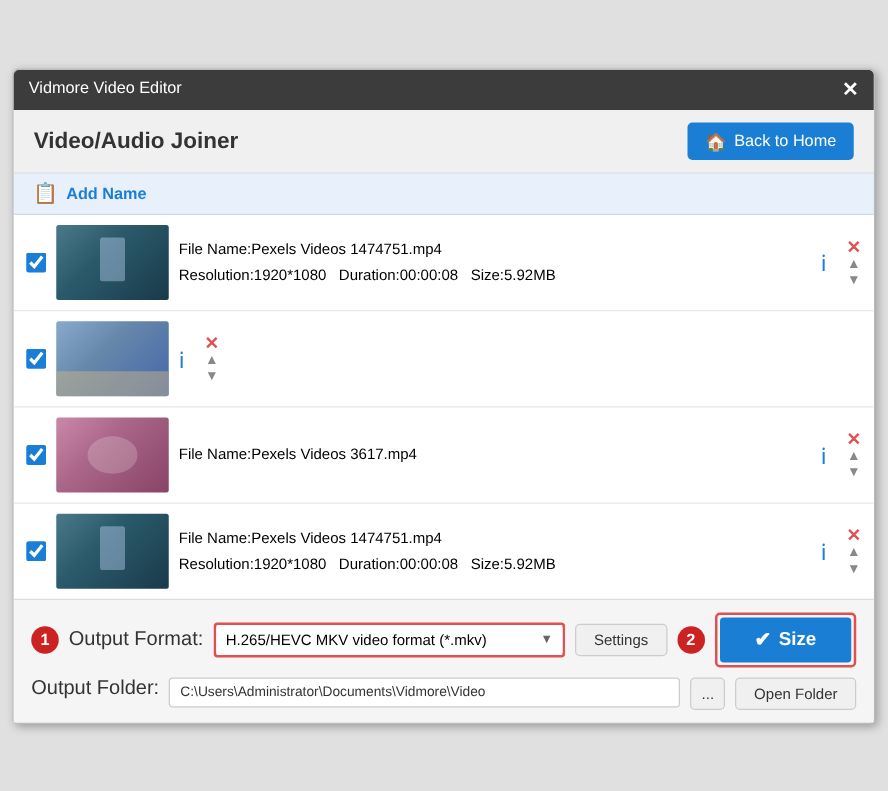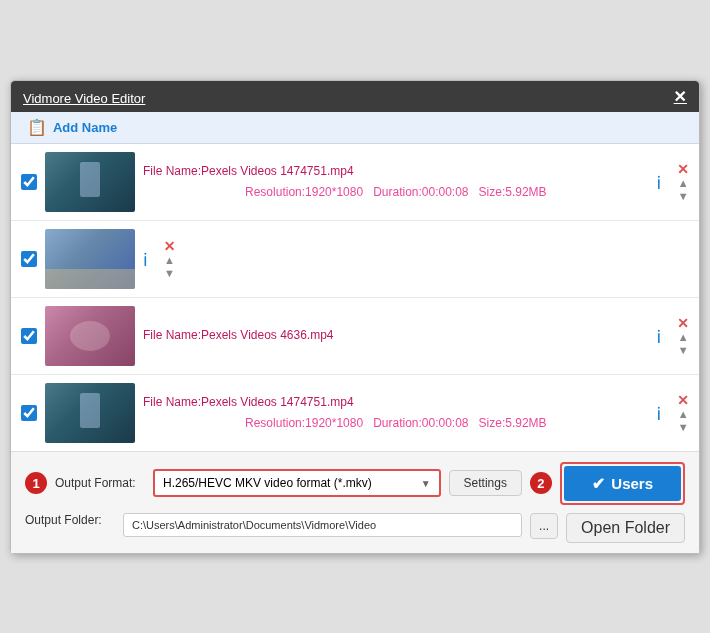--- a/index.html
+++ b/index.html
@@ -20,25 +20,24 @@
       border-radius: 4px;
       box-shadow: 2px 2px 8px rgba(0,0,0,0.3);
       display: flex;
       flex-direction: column;
     }
     .title-bar {
       background: #3c3c3c;
       color: #fff;
       padding: 6px 12px;
       display: flex;
-      align-items: flex-end;
+      align-items: flex-start;
       justify-content: space-between;
       border-radius: 4px 4px 0 0;
       font-size: 13px;
-      text-decoration: underline;
     }
     .title-bar-close {
       color: #fff;
       font-size: 16px;
       cursor: pointer;
       font-weight: bold;
     }
     .header-bar {
       background: #f0f0f0;
       padding: 10px 16px;
@@ -147,22 +146,22 @@
       width: 40px; height: 30px;
       background: rgba(255,255,255,0.2);
       border-radius: 50%;
     }
     .file-info {
       flex: 1;
       font-size: 12px;
       color: #333;
       line-height: 1.7;
     }
-    .file-info .name { color: #be185d; }
-    .file-info .meta { color: #ec4899; text-align: center; }
+    .file-info .name { color: #000000; }
+    .file-info .meta { color: #000000; }
     .info-icon {
       color: #1a7fd4;
       font-size: 18px;
       cursor: pointer;
       margin-right: 4px;
     }
     .side-controls {
       display: flex;
       flex-direction: column;
       align-items: center;
@@ -186,21 +185,21 @@
       background: #f5f5f5;
       padding: 10px 14px;
     }
     .output-format-row {
       display: flex;
       align-items: center;
       gap: 8px;
       margin-bottom: 8px;
     }
     .output-label {
-      font-size: 12px;
+      font-size: 16px;
       color: #333;
       white-space: nowrap;
       min-width: 90px;
     }
     .format-select-wrapper {
       position: relative;
       flex: 1;
       border: 2px solid #e05050;
       border-radius: 3px;
     }
@@ -290,35 +289,42 @@
       padding: 5px 8px;
       font-size: 12px;
       cursor: pointer;
       color: #333;
     }
     .open-folder-btn {
       background: #f0f0f0;
       border: 1px solid #ccc;
       border-radius: 4px;
       padding: 5px 14px;
-      font-size: 16px;
+      font-size: 12px;
       cursor: pointer;
       color: #333;
     }
   </style>
 </head>
 <body>
 
 <div class="window">
 
   <div class="title-bar">
     <span>Vidmore Video Editor</span>
     <span class="title-bar-close">✕</span>
   </div>
 
+  <div class="header-bar">
+    <span class="header-title">Video/Audio Joiner</span>
+    <button class="back-to-home-btn">
+      <span class="home-icon">🏠</span>
+      <span>Back to Home</span>
+    </button>
+  </div>
 
   <div class="add-file-bar">
     <span class="add-file-icon">📋</span>
     <span class="add-file-label">Add Name</span>
   </div>
 
   <div class="file-list">
 
     <div class="file-item">
       <input type="checkbox" class="file-checkbox" checked="" style="">
@@ -343,21 +349,21 @@
         <span class="close-x">✕</span>
         <span class="arrow-up">▲</span>
         <span class="arrow-down">▼</span>
       </div>
     </div>
 
     <div class="file-item">
       <input type="checkbox" class="file-checkbox" checked="" style="">
       <div class="file-thumb thumb-3 thumb-flower"></div>
       <div class="file-info">
-        <div class="name">File Name:Pexels Videos 4636.mp4</div>
+        <div class="name">File Name:Pexels Videos 3617.mp4</div>
       </div>
       <span class="info-icon">ℹ</span>
       <div class="side-controls">
         <span class="close-x">✕</span>
         <span class="arrow-up">▲</span>
         <span class="arrow-down">▼</span>
       </div>
     </div>
 
     <div class="file-item">
@@ -388,21 +394,21 @@
         </select>
         <span class="format-select-arrow">▼</span>
       </div>
       <button class="settings-btn">Settings</button>
       <div style="display:flex; flex-direction:column; align-items:center; justify-content:center;">
         <div class="circle-badge">2</div>
       </div>
       <div class="save-btn-wrapper">
         <button class="save-btn">
           <span class="check-icon">✔</span>
-          <span>Users</span>
+          <span>Size</span>
         </button>
       </div>
     </div>
 
     <div class="output-folder-row">
       <span class="output-label">Output Folder:</span>
       <div class="folder-path">C:\Users\Administrator\Documents\Vidmore\Video</div>
       <button class="folder-dots-btn">...</button>
       <button class="open-folder-btn">Open Folder</button>
     </div>

